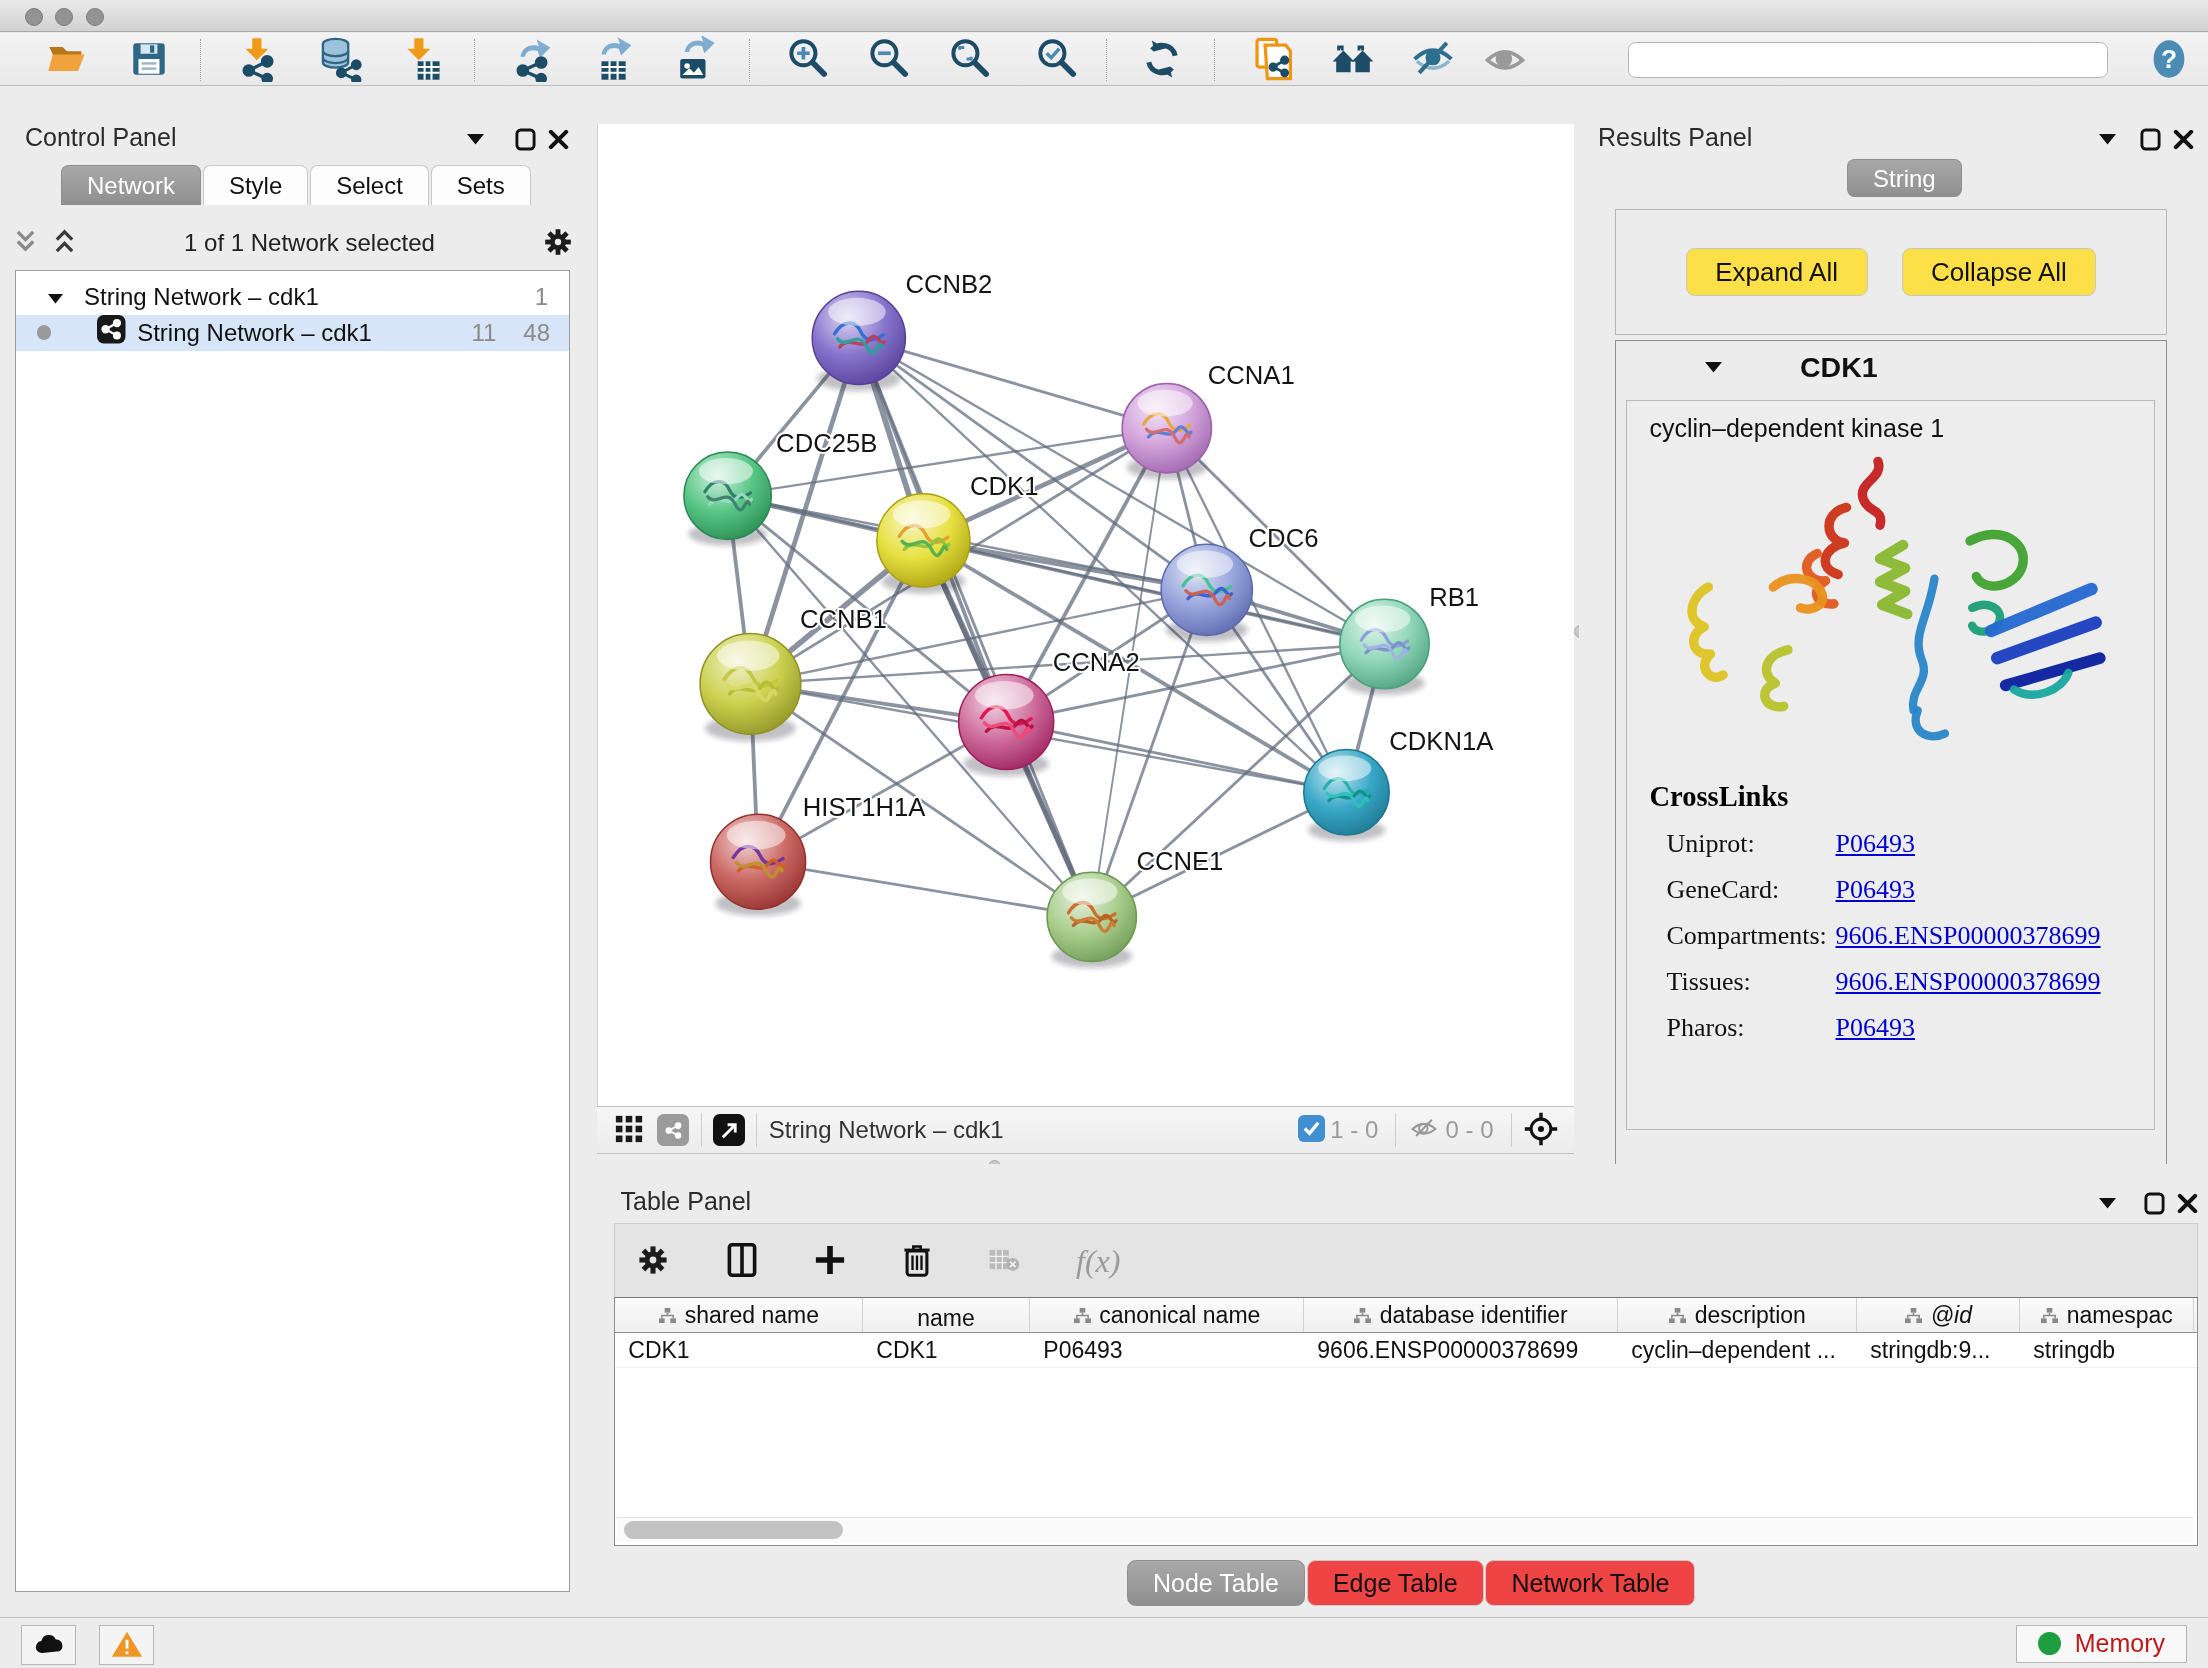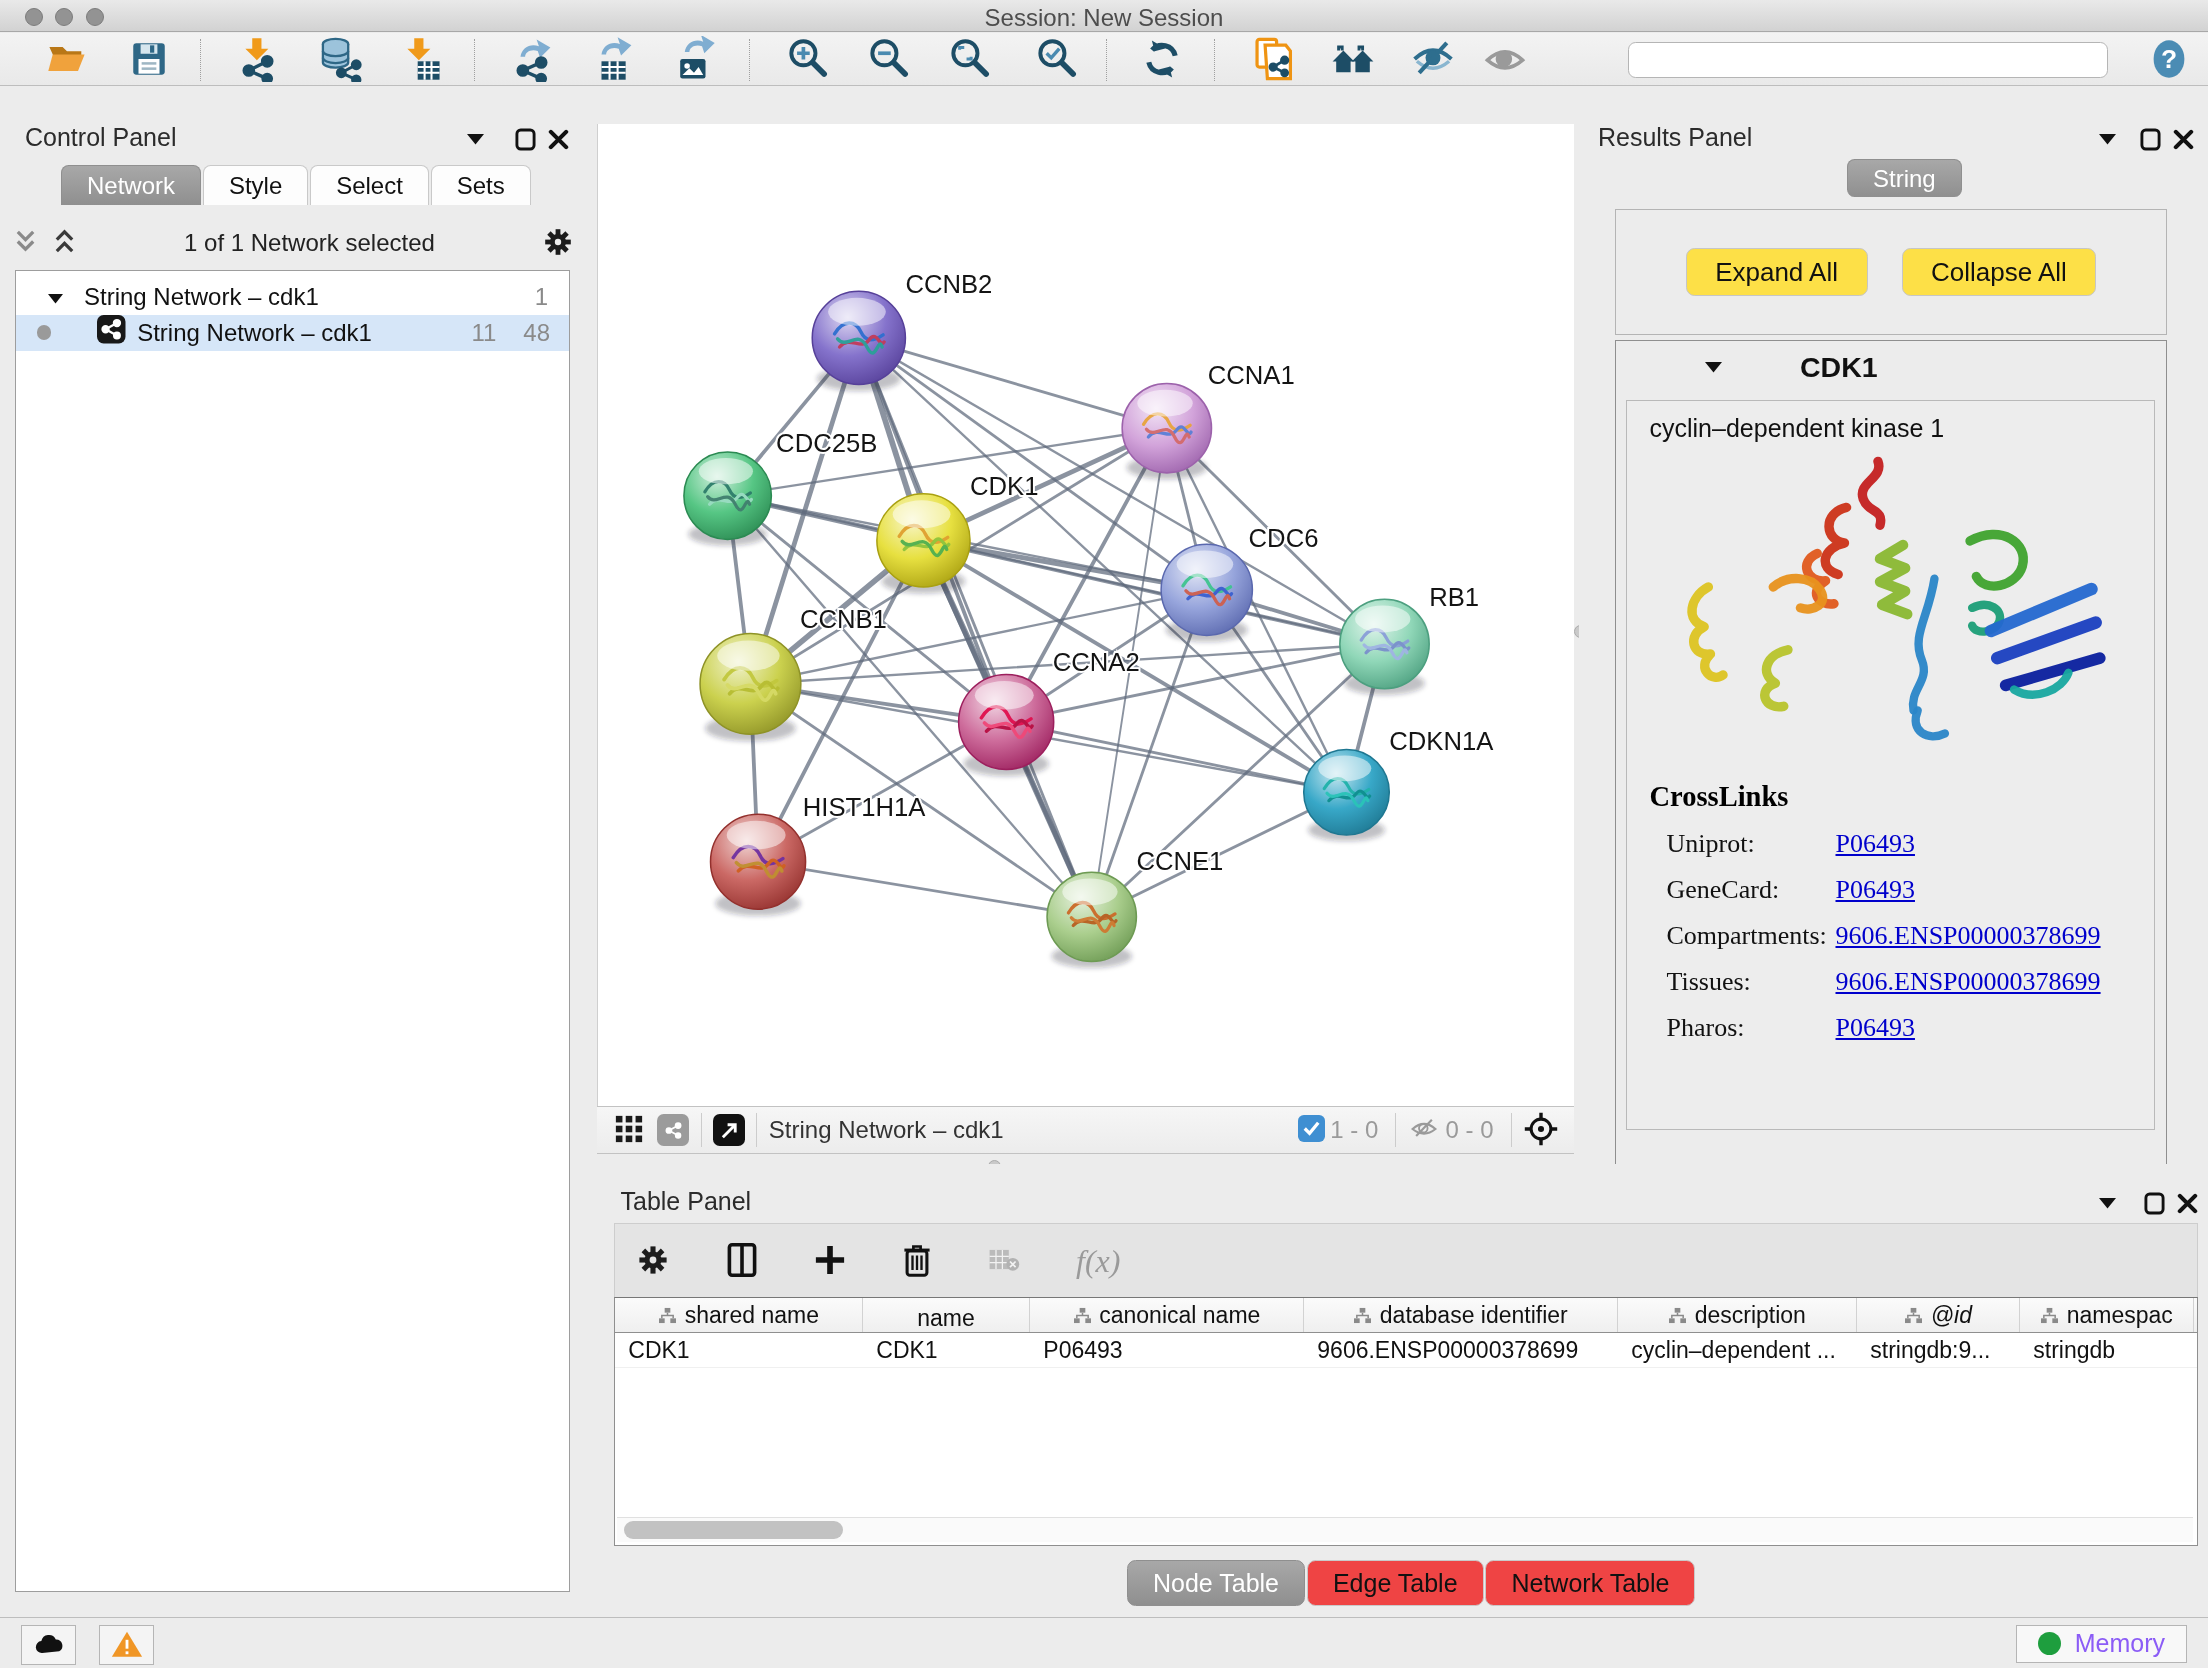--- a/index.html
+++ b/index.html
@@ -100,33 +100,32 @@
     background:#ef4444;color:#111;border:1px solid #c9c9c9;border-radius:8.6px;margin-right:1.9px;}
   .btab.sel{background:linear-gradient(#a8a8a8,#8f8f8f);color:#fff;border-color:#8f8f8f;}
 
   
   #statusbar{position:absolute;left:0;top:1617px;width:2208px;height:51px;background:#ececec;
     border-top:1px solid #bdbdbd;}
   .sb-box{position:absolute;top:6.7px;width:55px;height:40px;background:#f4f4f4;
     border:1.4px solid #b5b5b5;display:flex;align-items:center;justify-content:center;}
   #memory-btn{position:absolute;right:21px;top:6.7px;height:38px;padding:0 21px;
     background:#f8f8f8;border:1.4px solid #b5b5b5;display:flex;align-items:center;gap:13.3px;
-    font-size:25px;color:#8b5cf6;}
+    font-size:25px;color:#b91c1c;}
   #memory-dot{width:23px;height:23px;border-radius:50%;background:#1e9e3e;}
 </style>
 </head>
 <body>
 
 <div id="app">
 
   <div id="titlebar">
     <div class="tl" style="left:25px"></div>
     <div class="tl" style="left:55px"></div>
     <div class="tl" style="left:86px"></div>
-    <div id="win-title">Session: New Session</div>
   </div>
 
   <div id="toolbar">
     <div class="tbtn" style="left:40px">
       <svg width="44" height="44" viewBox="0 0 40 40">
           <path d="M4 9h12l4 4h13v5H8z" fill="#b97716"></path>
           <path d="M7 16h29l-6 15H3z" fill="#f0a23c"></path>
         </svg>
     </div>
     <div class="tbtn" style="left:122px">

